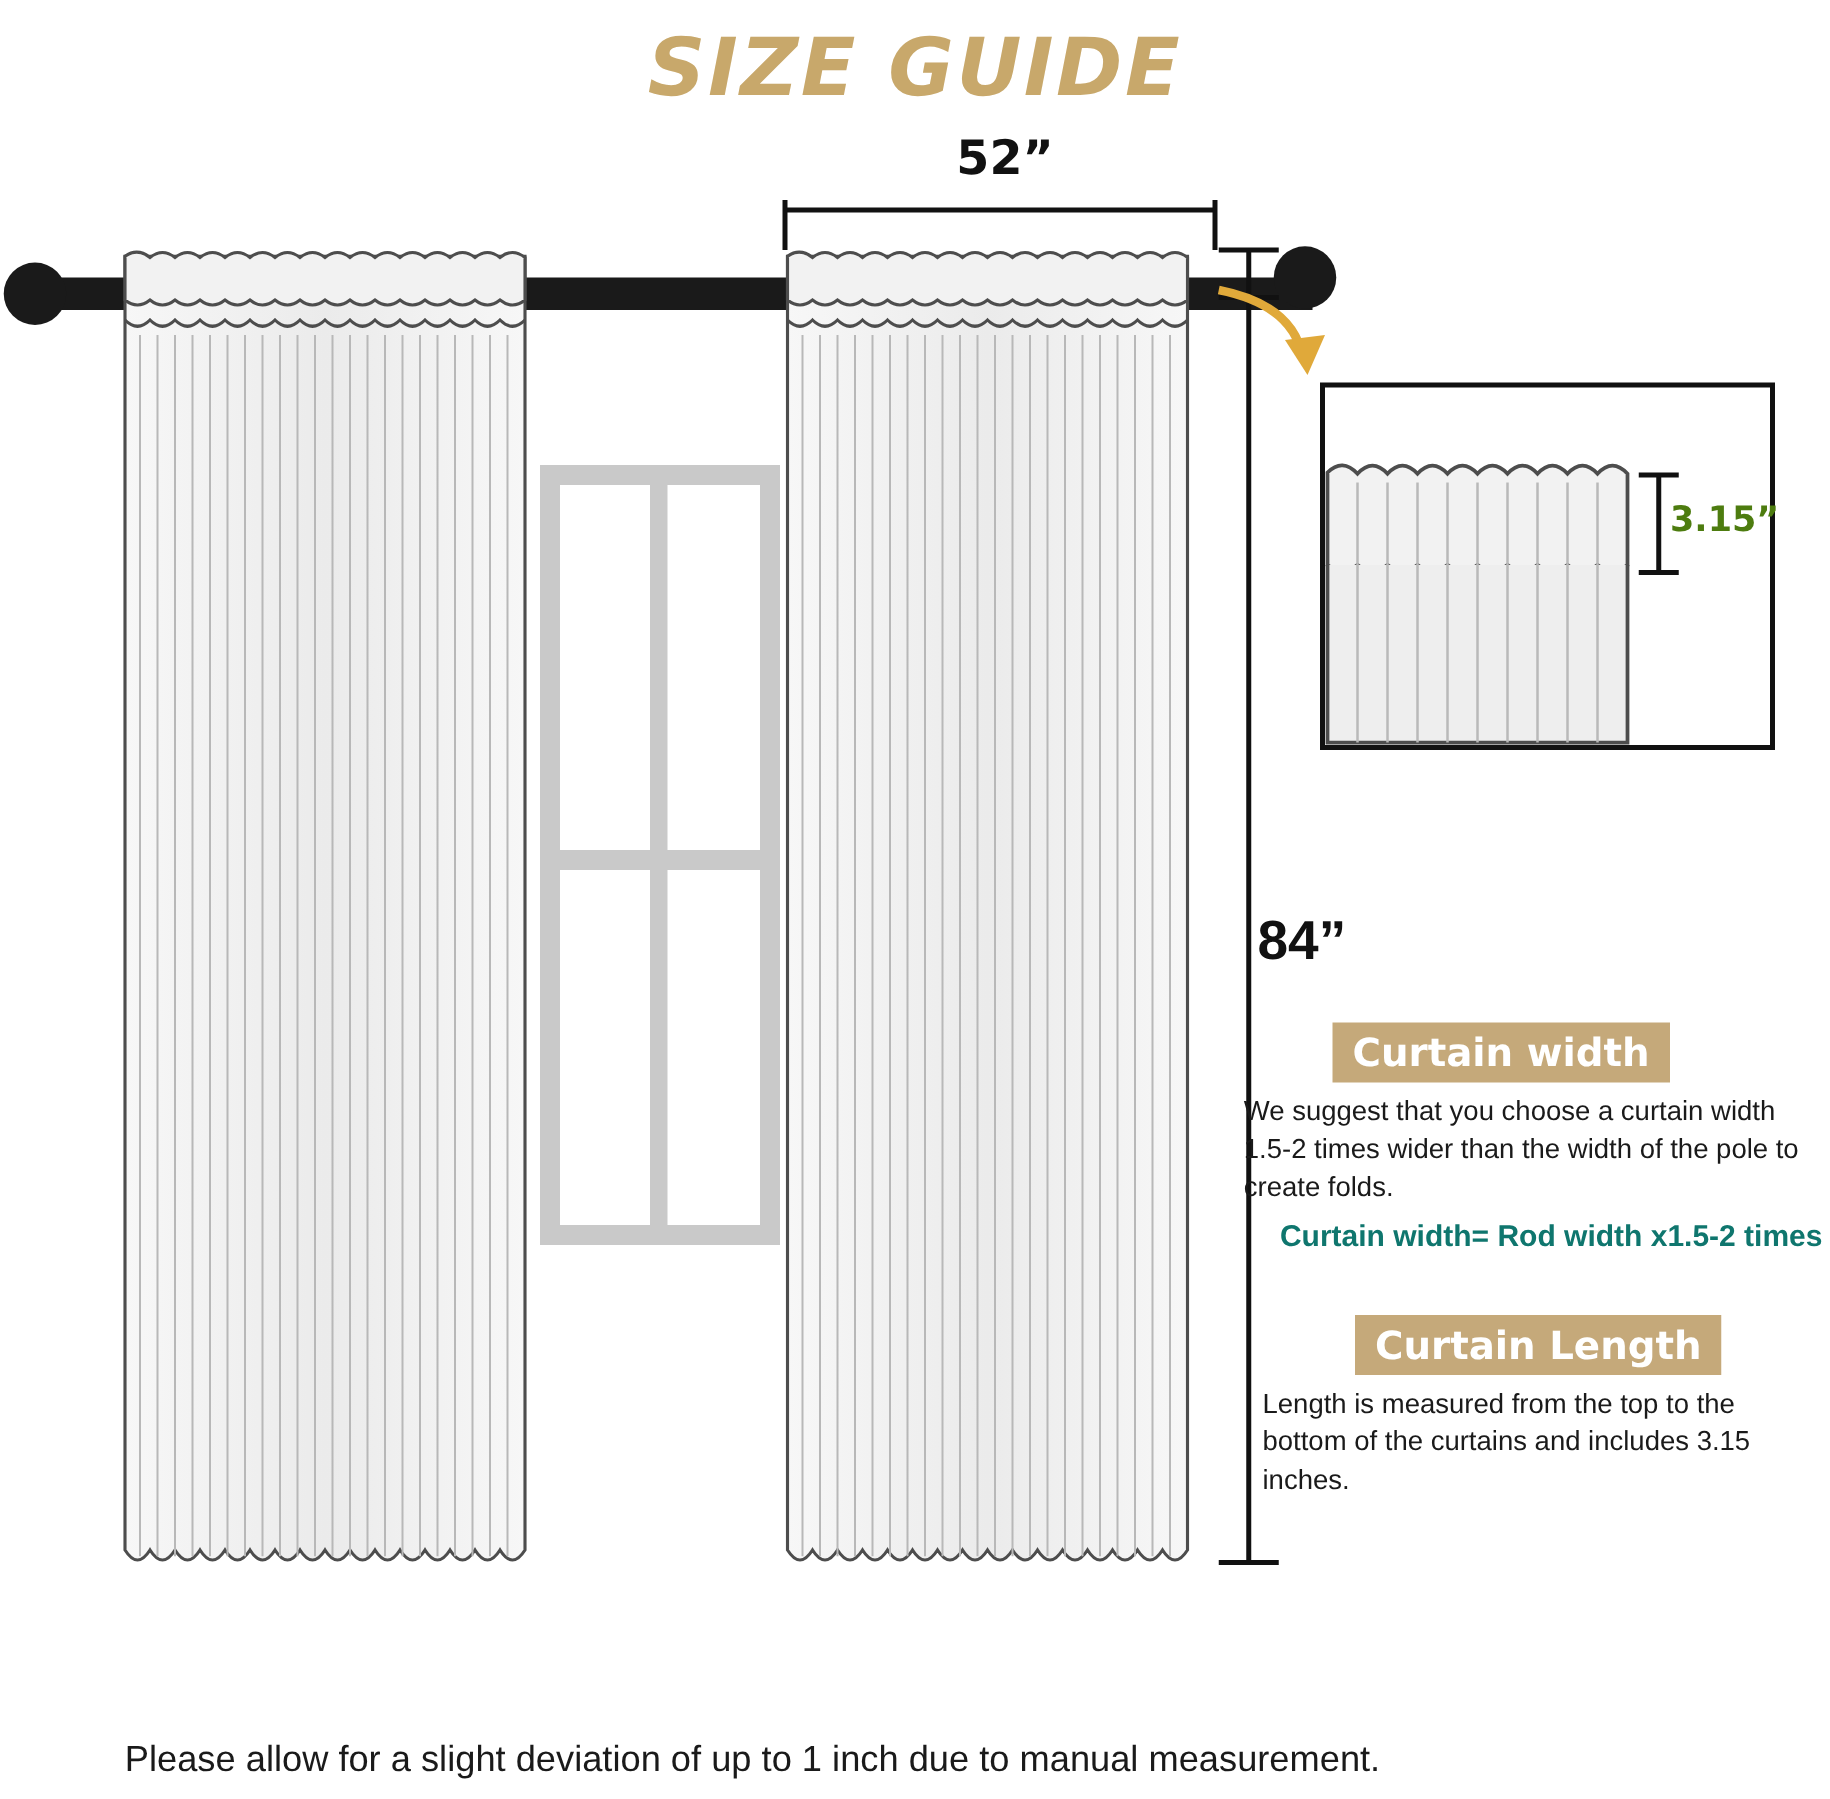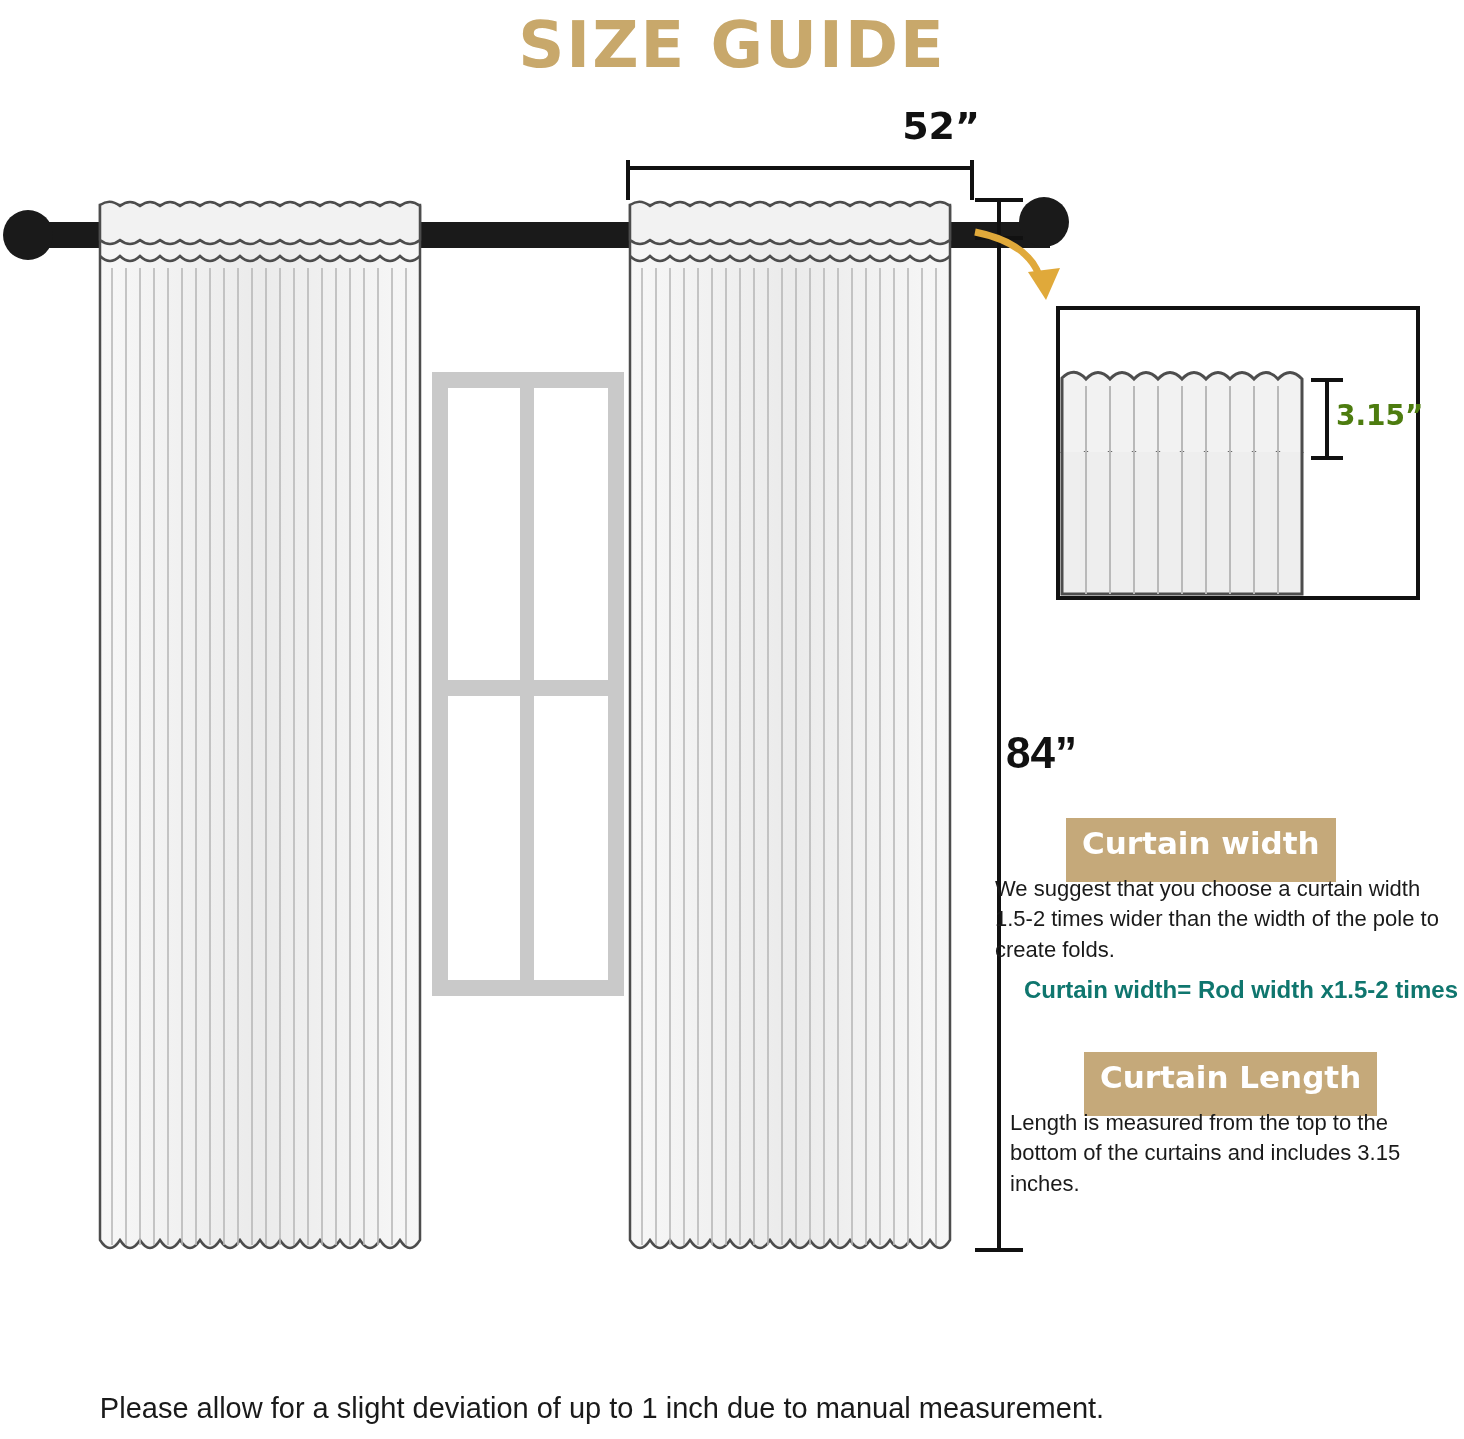--- a/index.html
+++ b/index.html
@@ -24,27 +24,28 @@
 
   
   #title {
     left: 0; top: 0; width: 1464px;
     text-align: center;
     font-size: 64px;
     font-weight: bold;
     letter-spacing: 2px;
     color: #c8a86b;
     font-family: "DejaVu Sans", sans-serif;
-    padding-top: 8px;
+    padding-top: 18px;
+    font-style: italic;
   }
 
   
   #label-52 {
     left: 628px; top: 104px; width: 352px;
-    text-align: right;
+    text-align: center;
     font-size: 38px;
     font-weight: bold;
     color: #111;
     font-family: "DejaVu Sans", sans-serif;
   }
 
   
   #label-84 {
     left: 1006px; top: 728px;
     font-size: 44px;
@@ -62,21 +63,21 @@
     font-family: "DejaVu Sans", sans-serif;
   }
 
   
   .tag {
     background: #c5a97a;
     color: #ffffff;
     font-size: 31px;
     font-weight: bold;
     font-family: "DejaVu Sans", sans-serif;
-    padding: 7px 16px 21px 16px;
+    padding: 7px 16px 5px 16px;
     display: inline-block;
     white-space: nowrap;
   }
   #tag-width { left: 1066px; top: 818px; }
   #tag-length { left: 1084px; top: 1052px; }
 
   .para {
     font-size: 22px;
     line-height: 1.38;
     color: #1a1a1a;

